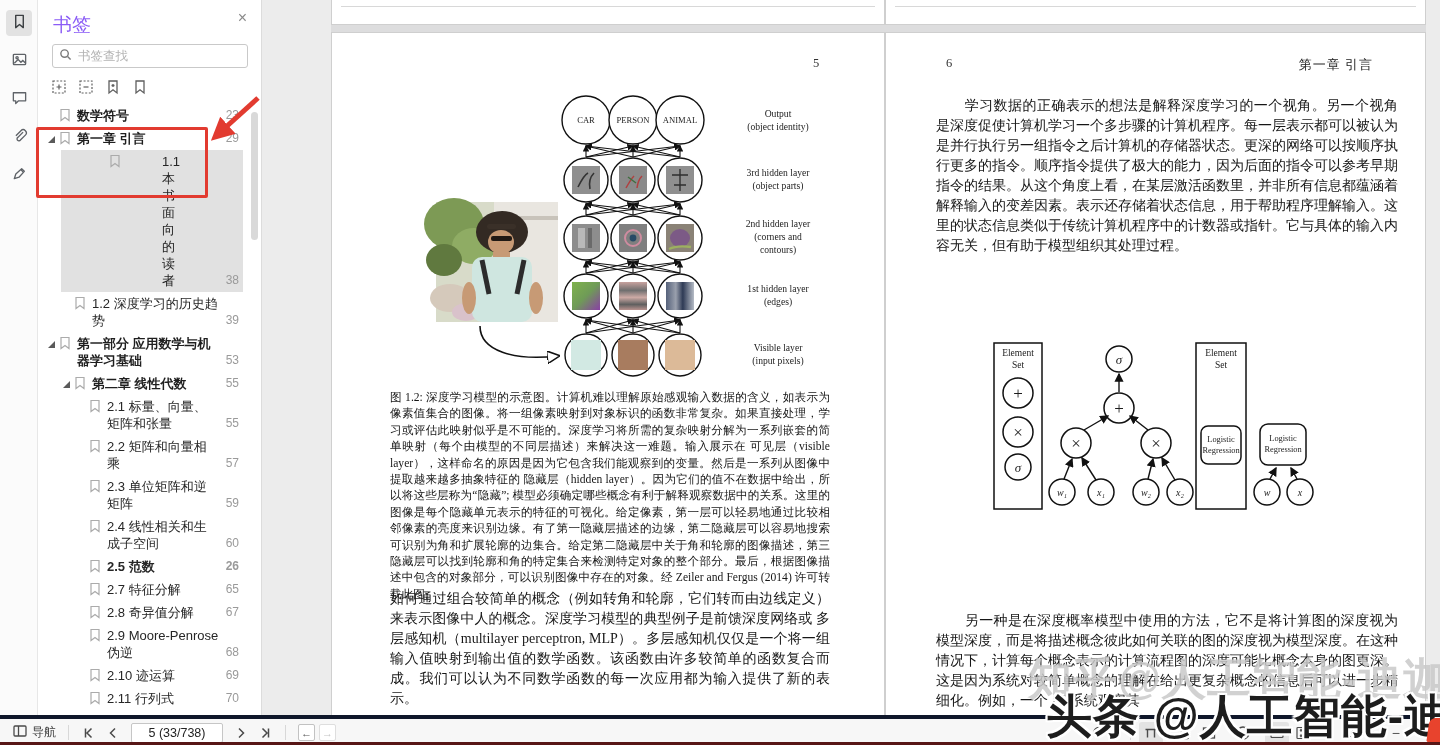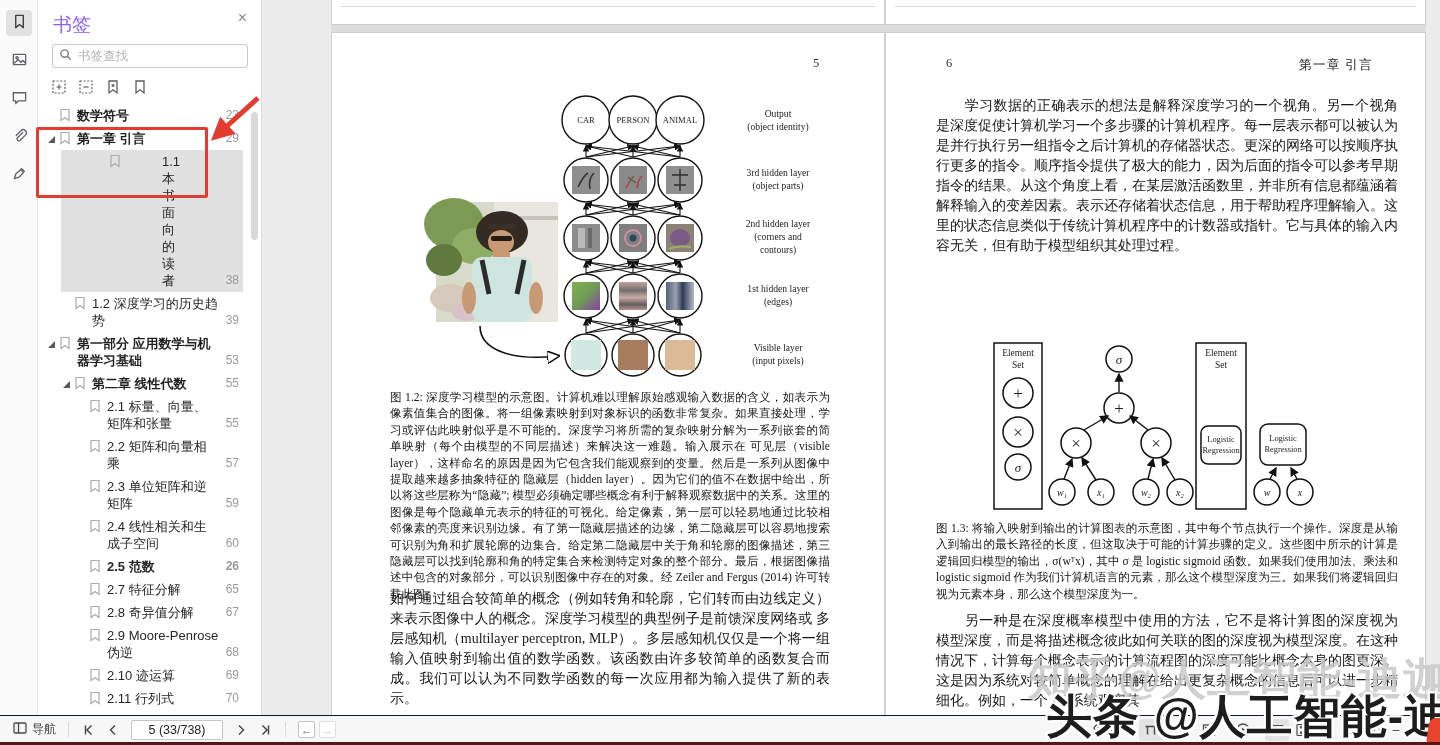--- a/index.html
+++ b/index.html
@@ -52,21 +52,21 @@
   .pgnum { position:absolute; font-size:12.5px; color:#333; font-family:"Liberation Serif",serif; }
   .cap { position:absolute; font-size:11.6px; line-height:16.4px; }
   .bodytxt { position:absolute; font-size:14px; line-height:20px; }
   .ind { text-indent:2.05em; }
   .p6head { position:absolute; font-size:13px; color:#222; font-family:"Liberation Serif",serif; letter-spacing:1px; }
 
   figure { position:absolute; }
   svg text { font-family:"Liberation Serif","DejaVu Serif",serif; fill:#1c1c1c; }
 
   
-  .statusbar { left:0; top:715px; width:1440px; height:27px; background:#f7f7f7; border-top:1px solid #0f172a; z-index:10; }
+  .statusbar { left:0; top:715px; width:1440px; height:27px; background:#f7f7f7; border-top:4px solid #0f172a; z-index:10; }
   .sb-grp { position:absolute; top:0; height:27px; display:flex; align-items:center; }
   .sb-grp svg { width:16px; height:16px; color:#4a4a4a; }
   .mini { display:flex; align-items:center; justify-content:center; height:22px; padding:0 4px; border-radius:3px; color:#4a4a4a; }
   .mini.active { background:#e3e3e3; }
   .vsep { width:1px; height:15px; background:#d8d8d8; margin:0 8px; }
   .navlabel { font-size:12px; color:#3c3c3c; margin-left:4px; }
   .pageinput { width:92px; height:20px; border:1px solid #c6c6c6; border-radius:2px; background:#fff; font-size:12.5px; color:#222; text-align:center; margin:0 6px; }
   .histbtn { width:17px; height:17px; border:1px solid #c2c2c2; border-radius:2px; background:#fff; display:flex; align-items:center; justify-content:center; font-size:11px; color:#555; margin-left:4px; }
   .histbtn.dis { color:#c4c4c4; border-color:#dedede; }
   .zoomtxt { font-size:12px; color:#3c3c3c; margin:0 2px; }
@@ -337,21 +337,20 @@
             <line x1="286" y1="143" x2="292" y2="132" marker-end="url(#arr2)"></line>
             <line x1="313" y1="143" x2="307" y2="132" marker-end="url(#arr2)"></line>
           </g>
           <text x="299" y="105" font-size="8.4" text-anchor="middle">Logistic</text>
           <text x="299" y="116" font-size="8.4" text-anchor="middle">Regression</text>
           <text x="283" y="160" font-size="10" font-style="italic" text-anchor="middle">w</text>
           <text x="316" y="160" font-size="10" font-style="italic" text-anchor="middle">x</text>
         </svg>
       </figure>
 
-      <div class="cap book" style="left:50px;top:488px;width:462px;">图 1.3: 将输入映射到输出的计算图表的示意图，其中每个节点执行一个操作。深度是从输入到输出的最长路径的长度，但这取决于可能的计算步骤的定义。这些图中所示的计算是逻辑回归模型的输出，σ(wᵀx)，其中 σ 是 logistic sigmoid 函数。如果我们使用加法、乘法和 logistic sigmoid 作为我们计算机语言的元素，那么这个模型深度为三。如果我们将逻辑回归视为元素本身，那么这个模型深度为一。</div>
       <div class="bodytxt book ind" style="left:50px;top:578px;width:462px;">另一种是在深度概率模型中使用的方法，它不是将计算图的深度视为模型深度，而是将描述概念彼此如何关联的图的深度视为模型深度。在这种情况下，计算每个概念表示的计算流程图的深度可能比概念本身的图更深。这是因为系统对较简单概念的理解在给出更复杂概念的信息后可以进一步精细化。例如，一个 AI 系统观察其</div>
     </div>
   </div>
 
   <div class="abs icon-strip">
     <div class="strip-btn active" style="top:10px;">
       <span><svg viewBox="0 0 18 18" fill="none" stroke="currentColor" stroke-width="1.5" width="17" height="17">
             <path d="M5 2.5h8v13l-4-3.4-4 3.4z" stroke-linejoin="round"></path>
           </svg></span>
     </div>

